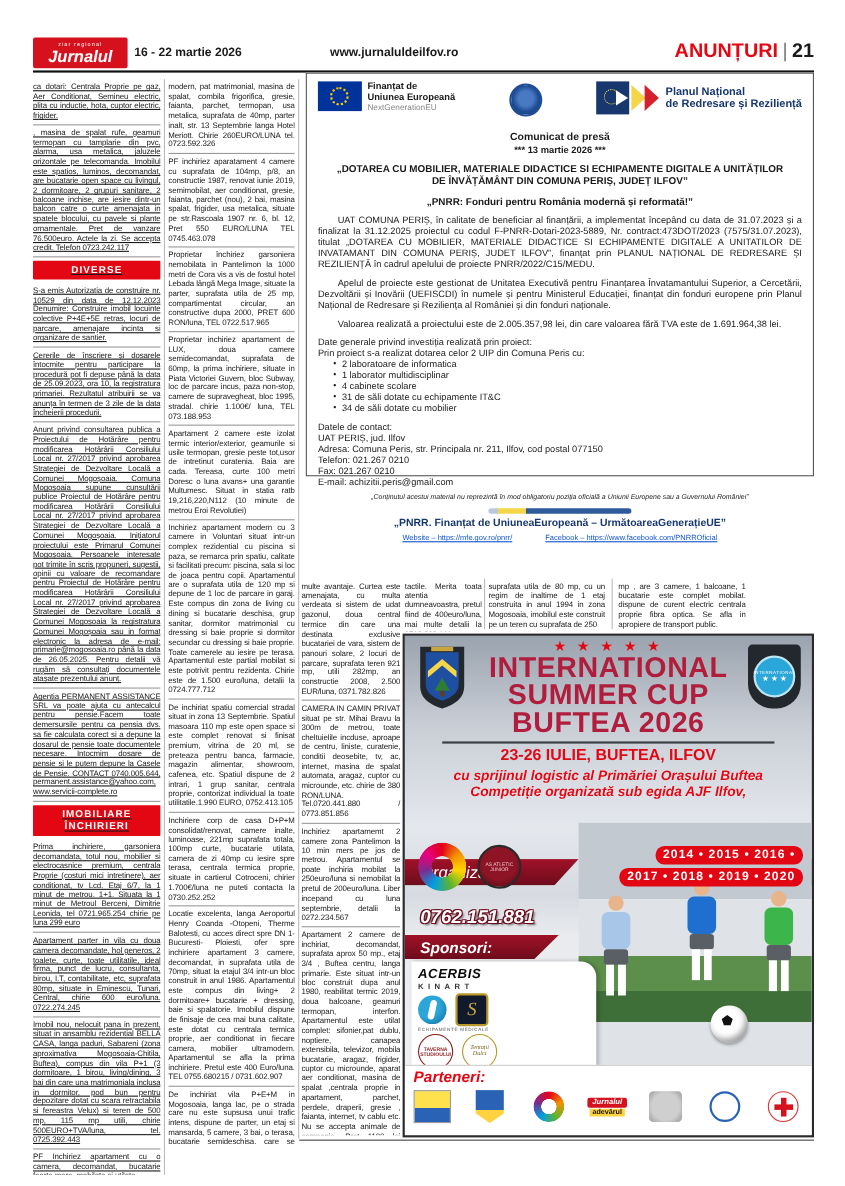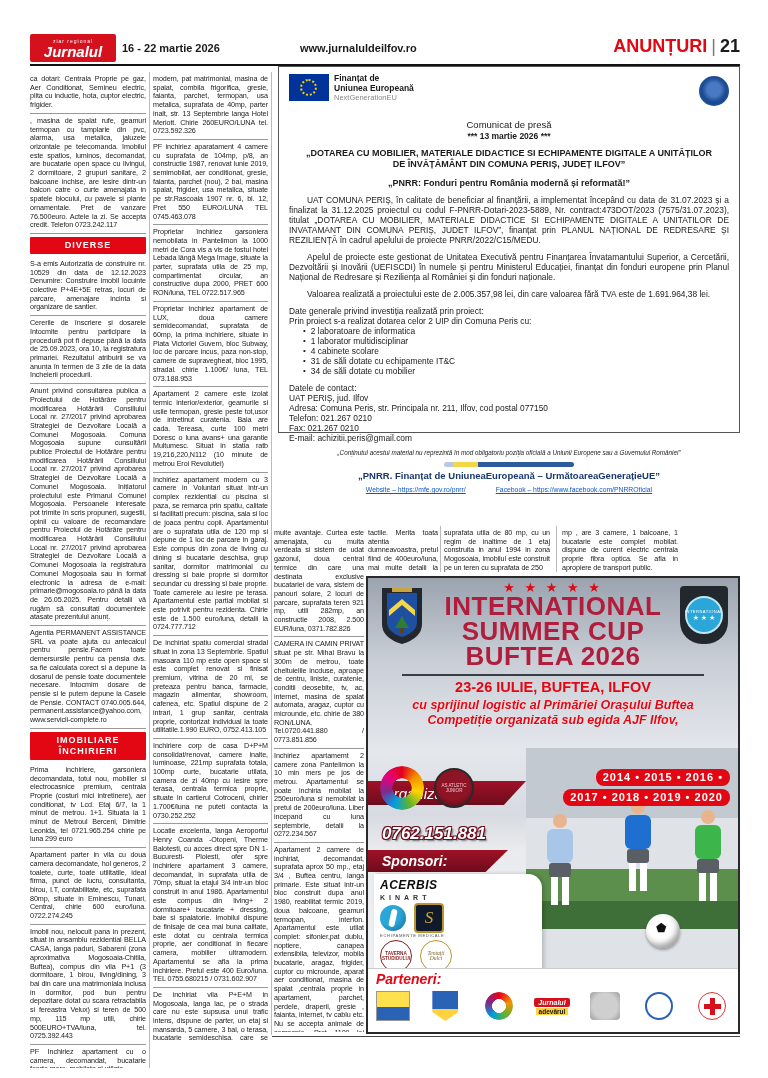--- a/index.html
+++ b/index.html
@@ -40,21 +40,21 @@
   .gov-emblem { width:30px; height:30px; border-radius:50%; border:2px solid #1f4e96; background:radial-gradient(circle at 50% 45%, #4a79c4 0 35%, #1f4e96 60%, #15366b 100%); margin-top:2px; }
   .pnrr-block { display:flex; gap:5px; align-items:center; }
   .pnrr-logo { position:relative; width:58px; height:30px; }
   .pnrr-sq { position:absolute; left:0; top:0; width:30px; height:30px; background:#17376e; }
   .pnrr-circ { position:absolute; left:7px; top:7px; width:14px; height:14px; border:1.5px dotted #f5d648; border-radius:50%; }
   .pnrr-arrow-w { position:absolute; left:18px; top:8px; width:0; height:0; border-top:7px solid transparent; border-bottom:7px solid transparent; border-left:11px solid #fff; }
   .pnrr-arrow-y { position:absolute; left:32px; top:3px; width:0; height:0; border-top:12px solid transparent; border-bottom:12px solid transparent; border-left:13px solid #f5d648; }
   .pnrr-arrow-r { position:absolute; left:44px; top:3px; width:0; height:0; border-top:12px solid transparent; border-bottom:12px solid transparent; border-left:13px solid #d5212e; }
   .pnrr-text { font-size:10px; line-height:11px; font-weight:bold; color:#17376e; }
   .pr-center { text-align:center; }
-  .pr-kicker { font-weight:normal; font-size:9.5px; margin-top:2px; }
+  .pr-kicker { font-weight:bold; font-size:9.5px; margin-top:2px; }
   .pr-date { font-weight:bold; font-size:8.5px; margin-top:1px; }
   .pr-title { font-weight:bold; font-size:9px; line-height:11px; margin:7px 14px 0 14px; }
   .pr-slogan { font-weight:bold; font-size:9px; margin-top:8px; }
   .pr-par { margin-top:7px; text-align:justify; text-indent:18px; }
   .pr-line { margin-top:0; }
   .pr-head { margin-top:7px; }
   .pr-bullets { margin:0 0 0 14px; }
   .pr-bullet { display:flex; gap:5px; }
   .pr-bullet .dot { font-size:8px; }
   .pr-disclaimer { font-size:6.3px; font-style:italic; text-align:center; margin-top:5px; color:#222; }
@@ -157,21 +157,21 @@
   <div class="abs hdr-right">
     <span class="sec">ANUNȚURI</span><span class="bar">|</span><span>21</span>
   </div>
   <div class="abs hdr-rule"></div>
 
   <div class="abs vrule" style="left:149px; top:72px; height:996px;"></div>
   <div class="abs vrule" style="left:271px; top:72px; height:963px;"></div>
   <div class="abs vrule" style="left:440px; top:526px; height:46px;"></div>
   <div class="abs vrule" style="left:556px; top:526px; height:46px;"></div>
 
-  <div class="col" style="left:30px; top:72px; width:116px; height:996px;">
+  <div class="col" style="left:30px; top:72px; width:116px; height:996px;text-decoration:underline;">
     <div class="ad-item para">ca dotari: Centrala Proprie pe gaz, Aer Conditionat, Semineu electric, plita cu inductie, hota, cuptor electric, frigider.</div>
       <div class="ad-item para">, masina de spalat rufe, geamuri termopan cu tamplarie din pvc, alarma, usa metalica, jaluzele orizontale pe telecomanda. Imobilul este spatios, luminos, decomandat, are bucatarie open space cu livingul, 2 dormitoare, 2 grupuri sanitare, 2 balcoane inchise, are iesire dintr-un balcon catre o curte amenajata in spatele blocului, cu pavele si plante ornamentale. Pret de vanzare 76.500euro. Actele la zi. Se accepta credit. Telefon 0723.242.117</div>
       <div class="ad-item banner">DIVERSE</div>
       <div class="ad-item para">S-a emis Autorizatia de construire nr. 10529 din data de 12.12.2023 Denumire: Construire imobil locuinte colective P+4E+5E retras, locuri de parcare, amenajare incinta si organizare de santier.</div>
       <div class="ad-item para">Cererile de înscriere și dosarele întocmite pentru participare la procedură pot fi depuse până la data de 25.09.2023, ora 10, la registratura primariei. Rezultatul atribuirii se va anunța în termen de 3 zile de la data încheierii procedurii.</div>
       <div class="ad-item para">Anunt privind consultarea publica a Proiectului de Hotărâre pentru modificarea Hotărârii Consiliului Local nr. 27/2017 privind aprobarea Strategiei de Dezvoltare Locală a Comunei Mogoșoaia. Comuna Mogoșoaia supune cunsultării publice Proiectul de Hotărâre pentru modificarea Hotărârii Consiliului Local nr. 27/2017 privind aprobarea Strategiei de Dezvoltare Locală a Comunei Mogoșoaia. Inițiatorul proiectului este Primarul Comunei Mogoșoaia. Persoanele interesate pot trimite în scris propuneri, sugestii, opinii cu valoare de recomandare pentru Proiectul de Hotărâre pentru modificarea Hotărârii Consiliului Local nr. 27/2017 privind aprobarea Strategiei de Dezvoltare Locală a Comunei Mogoșoaia la registratura Comunei Mogoșoaia sau in format electronic la adresa de e-mail: primarie@mogosoaia.ro până la data de 26.05.2025. Pentru detalii vă rugăm să consultați documentele atașate prezentului anunț.</div>
       <div class="ad-item para">Agentia PERMANENT ASSISTANCE SRL va poate ajuta cu antecalcul pentru pensie.Facem toate demersursile pentru ca pensia dvs. sa fie calculata corect si a depune la dosarul de pensie toate documentele necesare. Intocmim dosare de pensie si le putem depune la Casele de Pensie. CONTACT 0740.005.644, permanent.assistance@yahoo.com, www.servicii-complete.ro</div>
       <div class="ad-item banner">IMOBILIARE ÎNCHIRIERI</div>
       <div class="ad-item para">Prima inchiriere, garsoniera decomandata, totul nou, mobilier si electrocasnice premium, centrala Proprie (costuri mici intretinere), aer conditionat, tv Lcd. Etaj 6/7, la 1 minut de metrou. 1+1. Situata la 1 minut de Metroul Berceni, Dimitrie Leonida, tel 0721.965.254 chirie pe luna 299 euro</div>
       <div class="ad-item para">Apartament parter in vila cu doua camera decomandate, hol generos, 2 toalete, curte, toate utilitatile, ideal firma, punct de lucru, consultanta, birou, I.T, contabilitate, etc, suprafata 80mp, situate in Eminescu, Tunari, Central, chirie 600 euro/luna. 0722.274.245</div>
@@ -217,20 +217,33 @@
         <div class="eu-flag">
             <div class="eu-stars"></div>
           </div>
         <div class="eu-text">
           <div class="b">Finanțat de</div>
           <div class="b">Uniunea Europeană</div>
           <div class="ngeu">NextGenerationEU</div>
         </div>
       </div>
       <div class="gov-emblem"></div>
+      <div class="pnrr-block">
+        <div class="pnrr-logo">
+          <div class="pnrr-sq"></div>
+            <div class="pnrr-circ"></div>
+            <div class="pnrr-arrow-w"></div>
+            <div class="pnrr-arrow-y"></div>
+            <div class="pnrr-arrow-r"></div>
+        </div>
+        <div class="pnrr-text">
+          <div>Planul Național</div>
+          <div>de Redresare și Reziliență</div>
+        </div>
+      </div>
     </div>
 
     <div class="pr-center pr-kicker">Comunicat de presă</div>
     <div class="pr-center pr-date">*** 13 martie 2026 ***</div>
     <div class="pr-center pr-title">„DOTAREA CU MOBILIER, MATERIALE DIDACTICE SI ECHIPAMENTE DIGITALE A UNITĂȚILOR DE ÎNVĂȚĂMÂNT DIN COMUNA PERIȘ, JUDEȚ ILFOV”</div>
     <div class="pr-center pr-slogan">„PNRR: Fonduri pentru România modernă și reformată!”</div>
 
     <div>
       <p class="pr-par">UAT COMUNA PERIȘ, în calitate de beneficiar al finanțării, a implementat începând cu data de 31.07.2023 și a finalizat la 31.12.2025 proiectul cu codul F-PNRR-Dotari-2023-5889, Nr. contract:473DOT/2023 (7575/31.07.2023), titulat „DOTAREA CU MOBILIER, MATERIALE DIDACTICE SI ECHIPAMENTE DIGITALE A UNITATILOR DE INVATAMANT DIN COMUNA PERIȘ, JUDET ILFOV”, finanțat prin PLANUL NAȚIONAL DE REDRESARE ȘI REZILIENȚĂ în cadrul apelului de proiecte PNRR/2022/C15/MEDU.</p>
         <p class="pr-par">Apelul de proiecte este gestionat de Unitatea Executivă pentru Finanțarea Învatamantului Superior, a Cercetării, Dezvoltării și Inovării (UEFISCDI) în numele și pentru Ministerul Educației, finanțat din fonduri europene prin Planul Național de Redresare și Reziliența al României și din fonduri naționale.</p>

